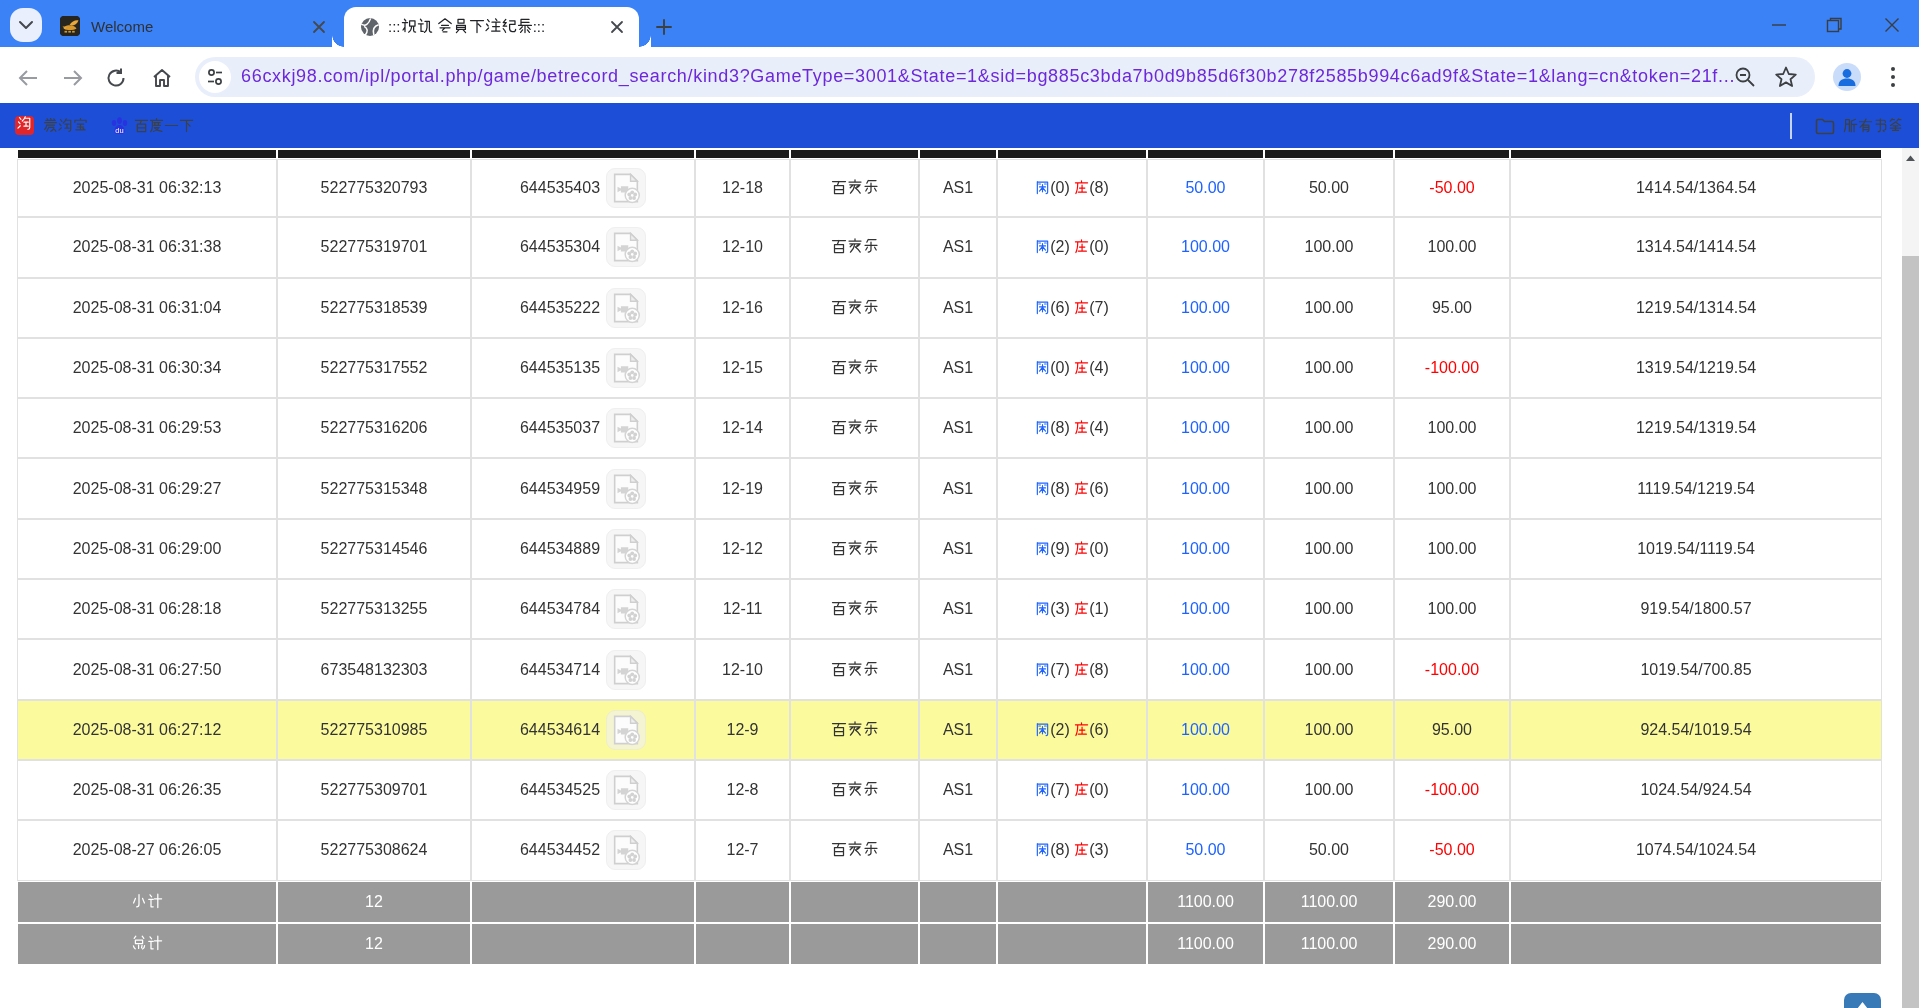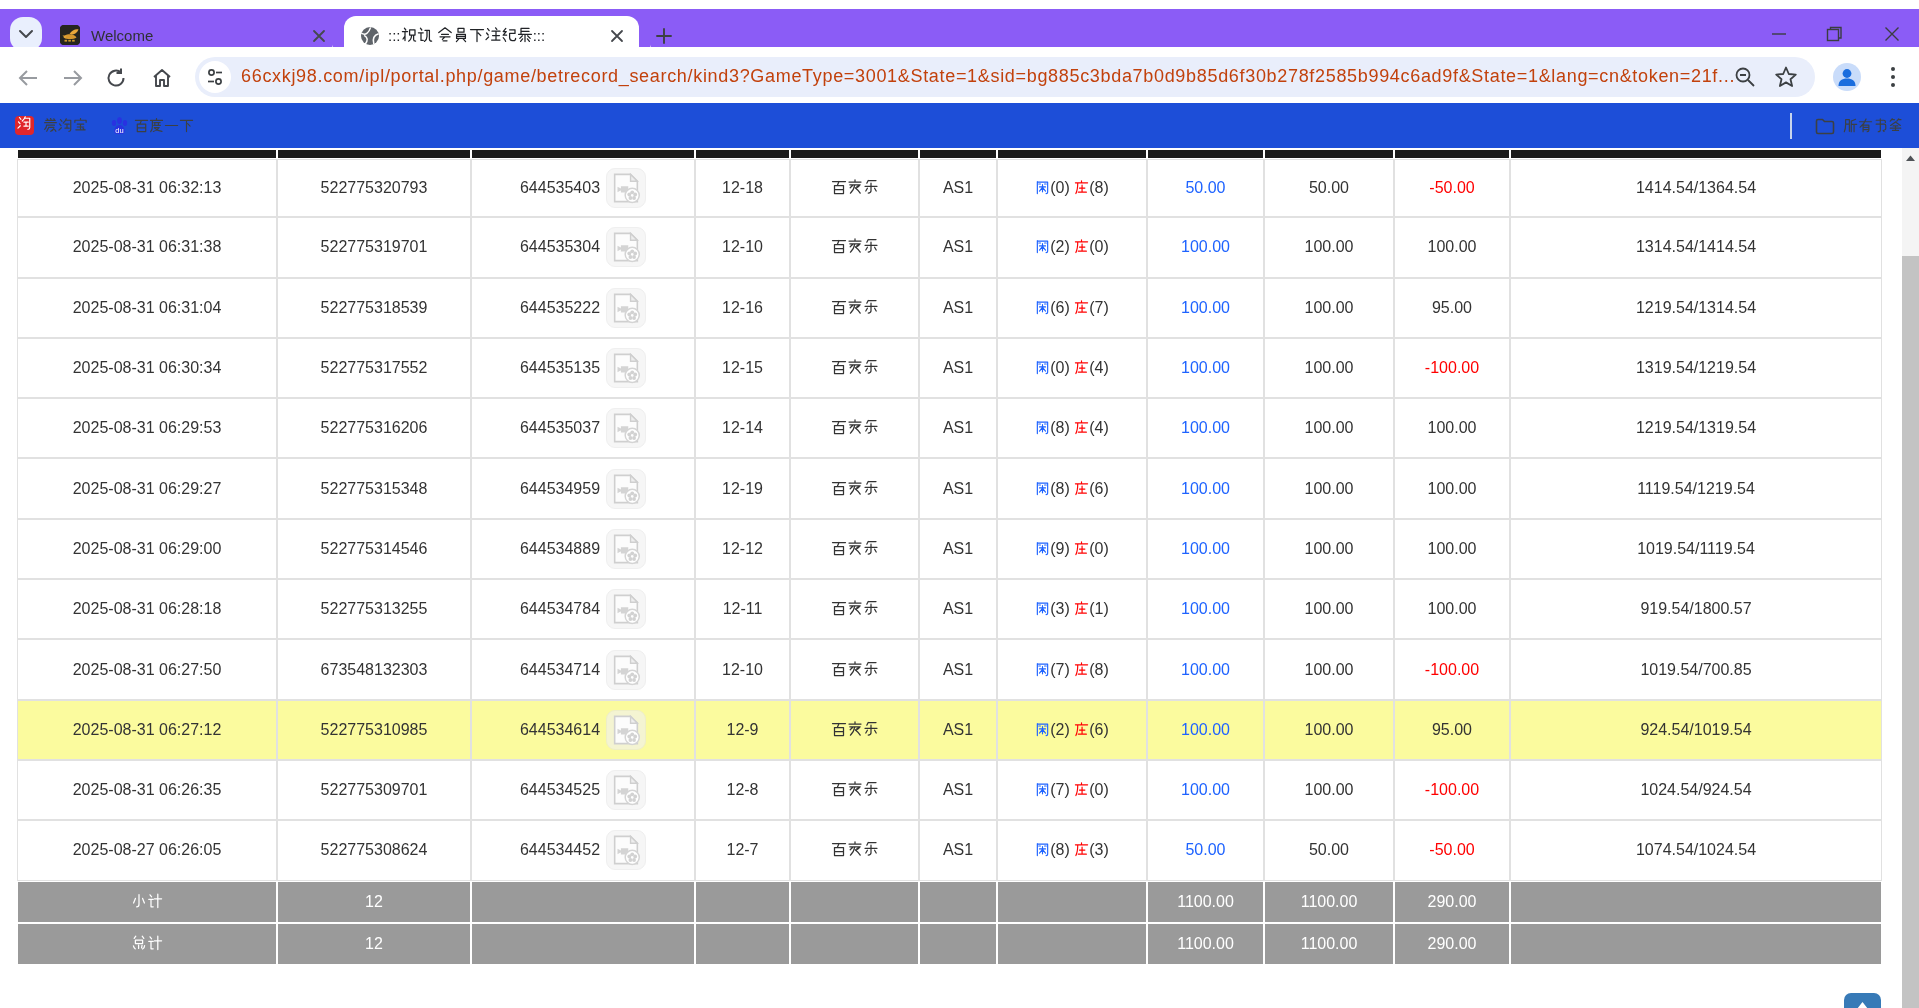--- a/index.html
+++ b/index.html
@@ -1,34 +1,34 @@
 <!DOCTYPE html>
 <html><head><meta charset="utf-8"><style>
 *{margin:0;padding:0;box-sizing:border-box}
 html,body{width:1919px;height:1008px;overflow:hidden;background:#fff;
  font-family:"Liberation Sans",sans-serif}
 
-#tabbar{position:absolute;left:0;top:9px;width:1919px;height:53px;background:#8b5cf6}
+#tabbar{position:absolute;left:0;top:0;width:1919px;height:53px;background:#3b82f6}
 #chev{position:absolute;left:10px;top:8px;width:32px;height:34px;border-radius:13px;background:#e9effd}
 #tab1fav{position:absolute;left:60px;top:16px;width:20px;height:20px;border-radius:4px;background:#23211c;overflow:hidden}
 #tab1txt{position:absolute;left:91px;top:18px;font-size:15px;color:#2f3134}
 .tclose{position:absolute;top:19px;width:16px;height:16px}
 #atab{position:absolute;left:344px;top:7px;width:295px;height:40px;background:#fff;border-radius:12px 12px 0 0}
 #atab:before,#atab:after{content:"";position:absolute;bottom:0;width:12px;height:12px;background:radial-gradient(circle at 0 0, transparent 11.5px,#fff 12px)}
 #atab:before{left:-12px;transform:scaleX(-1)}
 #atab:after{right:-12px}
 #tab2fav{position:absolute;left:16px;top:10px}
 #tab2txt{position:absolute;left:44px;top:11px;font-size:15px;color:#212327;white-space:nowrap}
 #plus{position:absolute;left:654px;top:17px}
 .wbtn{position:absolute;top:17px}
 #toolbar{position:absolute;left:0;top:47px;width:1919px;height:56px;background:#fff}
 .tbi{position:absolute;top:20px}
 #omni{position:absolute;left:195px;top:10px;width:1620px;height:40px;border-radius:20px;background:#e9eefb}
 #siteic{position:absolute;left:4px;top:4px;width:32px;height:32px;border-radius:16px;background:#fff}
-#url{position:absolute;left:46px;top:9px;font-size:18px;color:#c2410c;white-space:nowrap;letter-spacing:0.68px}
+#url{position:absolute;left:46px;top:9px;font-size:18px;color:#6d28d9;white-space:nowrap;letter-spacing:0.68px}
 #avatar{position:absolute;left:1833px;top:16px;width:28px;height:28px;border-radius:14px;background:#c9dcfa}
 #bmbar{position:absolute;left:0;top:103px;width:1919px;height:45px;background:#1d4ed8}
 .bmtxt{font-size:15px;color:#3c4043;position:absolute;top:14px}
 #tbico{position:absolute;left:15px;top:13px;width:19px;height:19px;border-radius:4px;background:#e0262b;color:#fff;text-align:center}
 #bdico{position:absolute;left:110px;top:12px;width:19px;height:20px}
 #bmsep{position:absolute;left:1790px;top:10px;width:2px;height:26px;background:#c7d4ec}
 
 #page{position:absolute;left:0;top:148px;width:1919px;height:860px;background:#fff;overflow:hidden}
 #tbl{position:absolute;left:16px;top:0;border-collapse:separate;border-spacing:2px;table-layout:fixed;width:1867px}
 #tbl td{text-align:center;vertical-align:middle;font-size:16px;color:#333;overflow:hidden;white-space:nowrap}

